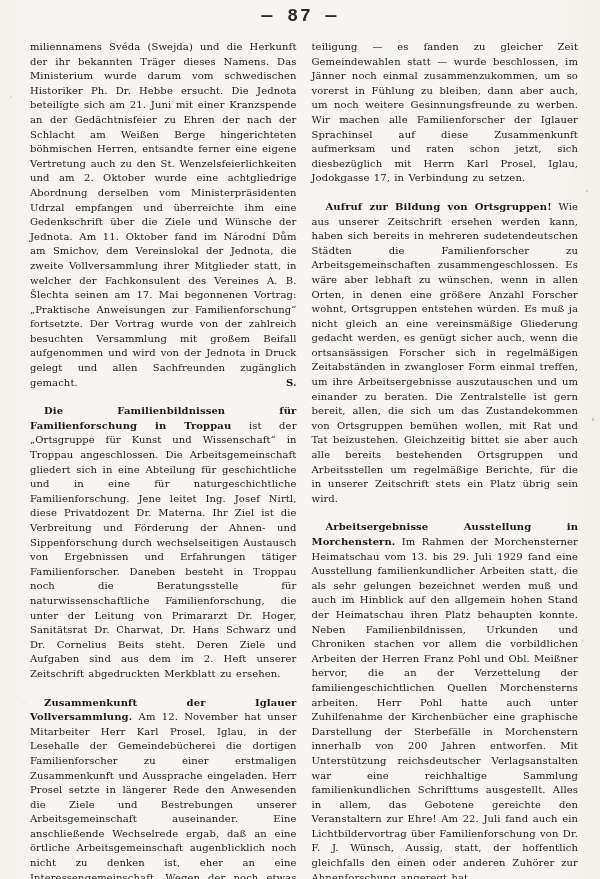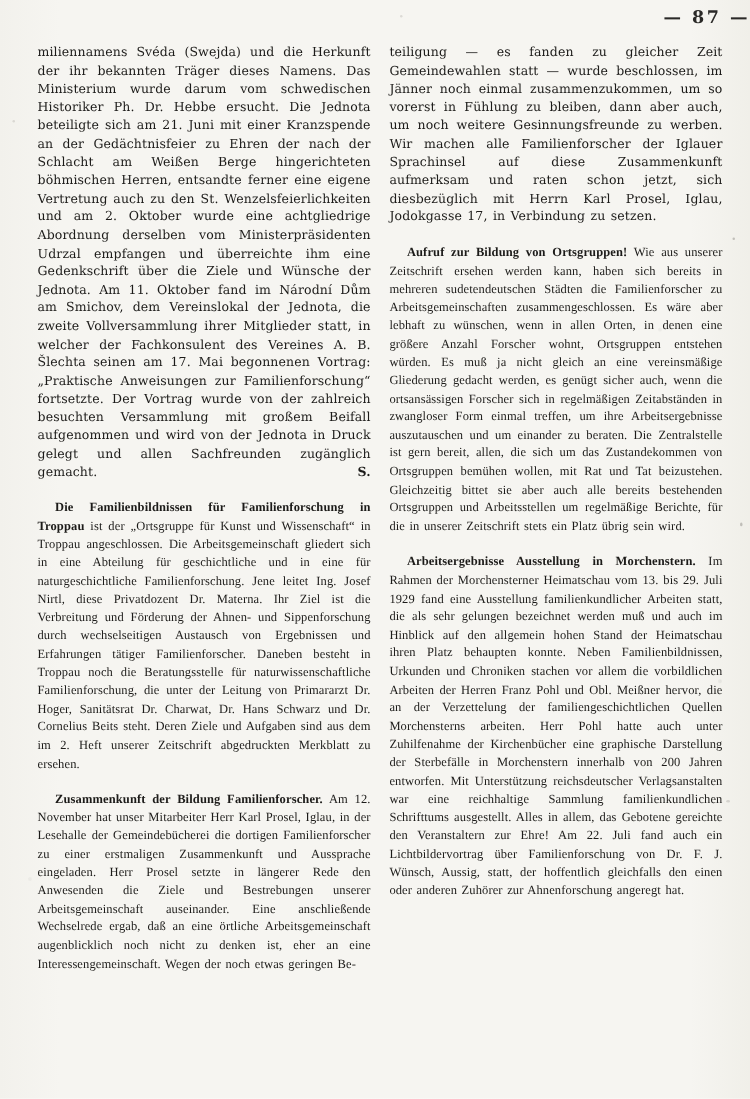--- a/index.html
+++ b/index.html
@@ -19,26 +19,27 @@
     color: #1c1b19;
   }
   .page {
     position: relative;
     width: 100%;
     height: 100%;
     box-sizing: border-box;
     padding-top: 6px;
   }
   .page-number {
-    text-align: right;
-    font-size: 14px;
+    text-align: center;
+    font-size: 18px;
     font-weight: bold;
     letter-spacing: 2px;
     color: #2a2927;
     margin-bottom: 14px;
+    font-family: Liberation Mono, monospace;
   }
   .columns {
     display: flex;
     gap: 15px;
     margin: 0 22px 0 30px;
   }
   .col {
     flex: 1 1 0;
     min-width: 0;
   }
@@ -48,21 +49,20 @@
     line-height: 14.6px;
     text-align: justify;
     letter-spacing: 0.1px;
     word-spacing: 1px;
   }
   .col p + p {
     margin-top: 14px;
   }
   .para-indent {
     text-indent: 14px;
-    font-family: Liberation Serif, serif;
   }
   .lead {
     font-weight: bold;
   }
   .sig {
     float: right;
     font-weight: bold;
     padding-left: 10px;
   }
   .speck {
@@ -85,21 +85,21 @@
 
   <div class="columns">
 
     <div class="col">
 
       <p><span class="body-text">miliennamens Svéda (Swejda) und die Herkunft der ihr bekannten Träger dieses Namens. Das Ministerium wurde darum vom schwedischen Historiker Ph. Dr. Hebbe ersucht. Die Jednota beteiligte sich am 21. Juni mit einer Kranzspende an der Gedächtnisfeier zu Ehren der nach der Schlacht am Weißen Berge hingerichteten böhmischen Herren, entsandte ferner eine eigene Vertretung auch zu den St. Wenzelsfeierlichkeiten und am 2. Oktober wurde eine achtgliedrige Abordnung derselben vom Ministerpräsidenten Udrzal empfangen und überreichte ihm eine Gedenkschrift über die Ziele und Wünsche der Jednota. Am 11. Oktober fand im Národní Dům am Smichov, dem Vereinslokal der Jednota, die zweite Vollversammlung ihrer Mitglieder statt, in welcher der Fachkonsulent des Vereines A. B. Šlechta seinen am 17. Mai begonnenen Vortrag: „Praktische Anweisungen zur Familienforschung“ fortsetzte. Der Vortrag wurde von der zahlreich besuchten Versammlung mit großem Beifall aufgenommen und wird von der Jednota in Druck gelegt und allen Sachfreunden zugänglich gemacht.</span><span class="sig">S.</span></p>
 
       <p class="para-indent"><span class="lead">Die Familienbildnissen für Familienforschung in Troppau</span>
         <span class="body-text">ist der „Ortsgruppe für Kunst und Wissenschaft“ in Troppau angeschlossen. Die Arbeitsgemeinschaft gliedert sich in eine Abteilung für geschichtliche und in eine für naturgeschichtliche Familienforschung. Jene leitet Ing. Josef Nirtl, diese Privatdozent Dr. Materna. Ihr Ziel ist die Verbreitung und Förderung der Ahnen- und Sippenforschung durch wechselseitigen Austausch von Ergebnissen und Erfahrungen tätiger Familienforscher. Daneben besteht in Troppau noch die Beratungsstelle für naturwissenschaftliche Familienforschung, die unter der Leitung von Primararzt Dr. Hoger, Sanitätsrat Dr. Charwat, Dr. Hans Schwarz und Dr. Cornelius Beits steht. Deren Ziele und Aufgaben sind aus dem im 2. Heft unserer Zeitschrift abgedruckten Merkblatt zu ersehen.</span></p>
 
-      <p class="para-indent"><span class="lead">Zusammenkunft der Bildung Familienforscher.</span>
+      <p class="para-indent"><span class="lead">Zusammenkunft der Iglauer Vollversammlung.</span>
         <span class="body-text">Am 12. November hat unser Mitarbeiter Herr Karl Prosel, Iglau, in der Lesehalle der Gemeindebücherei die dortigen Familienforscher zu einer erstmaligen Zusammenkunft und Aussprache eingeladen. Herr Prosel setzte in längerer Rede den Anwesenden die Ziele und Bestrebungen unserer Arbeitsgemeinschaft auseinander. Eine anschließende Wechselrede ergab, daß an eine örtliche Arbeitsgemeinschaft augenblicklich noch nicht zu denken ist, eher an eine Interessengemeinschaft. Wegen der noch etwas geringen Be-</span></p>
 
     </div>
 
     <div class="col">
 
       <p><span class="body-text">teiligung — es fanden zu gleicher Zeit Gemeindewahlen statt — wurde beschlossen, im Jänner noch einmal zusammenzukommen, um so vorerst in Fühlung zu bleiben, dann aber auch, um noch weitere Gesinnungsfreunde zu werben. Wir machen alle Familienforscher der Iglauer Sprachinsel auf diese Zusammenkunft aufmerksam und raten schon jetzt, sich diesbezüglich mit Herrn Karl Prosel, Iglau, Jodokgasse 17, in Verbindung zu setzen.</span></p>
 
       <p class="para-indent"><span class="lead">Aufruf zur Bildung von Ortsgruppen!</span>
         <span class="body-text">Wie aus unserer Zeitschrift ersehen werden kann, haben sich bereits in mehreren sudetendeutschen Städten die Familienforscher zu Arbeitsgemeinschaften zusammengeschlossen. Es wäre aber lebhaft zu wünschen, wenn in allen Orten, in denen eine größere Anzahl Forscher wohnt, Ortsgruppen entstehen würden. Es muß ja nicht gleich an eine vereinsmäßige Gliederung gedacht werden, es genügt sicher auch, wenn die ortsansässigen Forscher sich in regelmäßigen Zeitabständen in zwangloser Form einmal treffen, um ihre Arbeitsergebnisse auszutauschen und um einander zu beraten. Die Zentralstelle ist gern bereit, allen, die sich um das Zustandekommen von Ortsgruppen bemühen wollen, mit Rat und Tat beizustehen. Gleichzeitig bittet sie aber auch alle bereits bestehenden Ortsgruppen und Arbeitsstellen um regelmäßige Berichte, für die in unserer Zeitschrift stets ein Platz übrig sein wird.</span></p>

